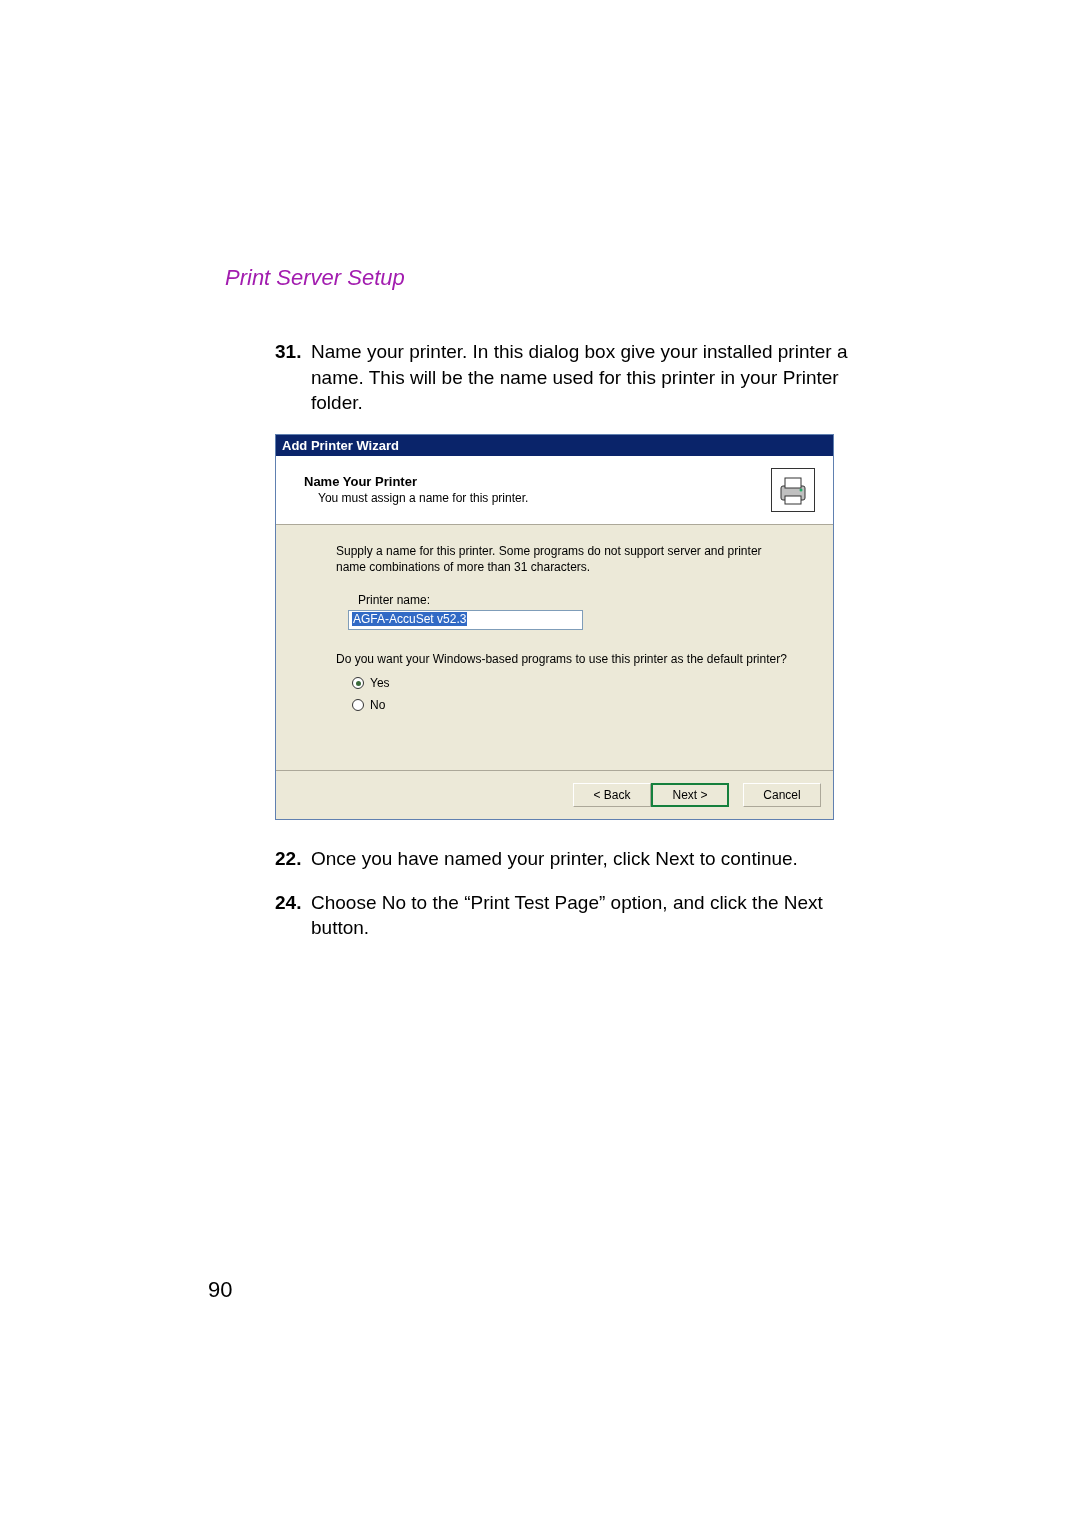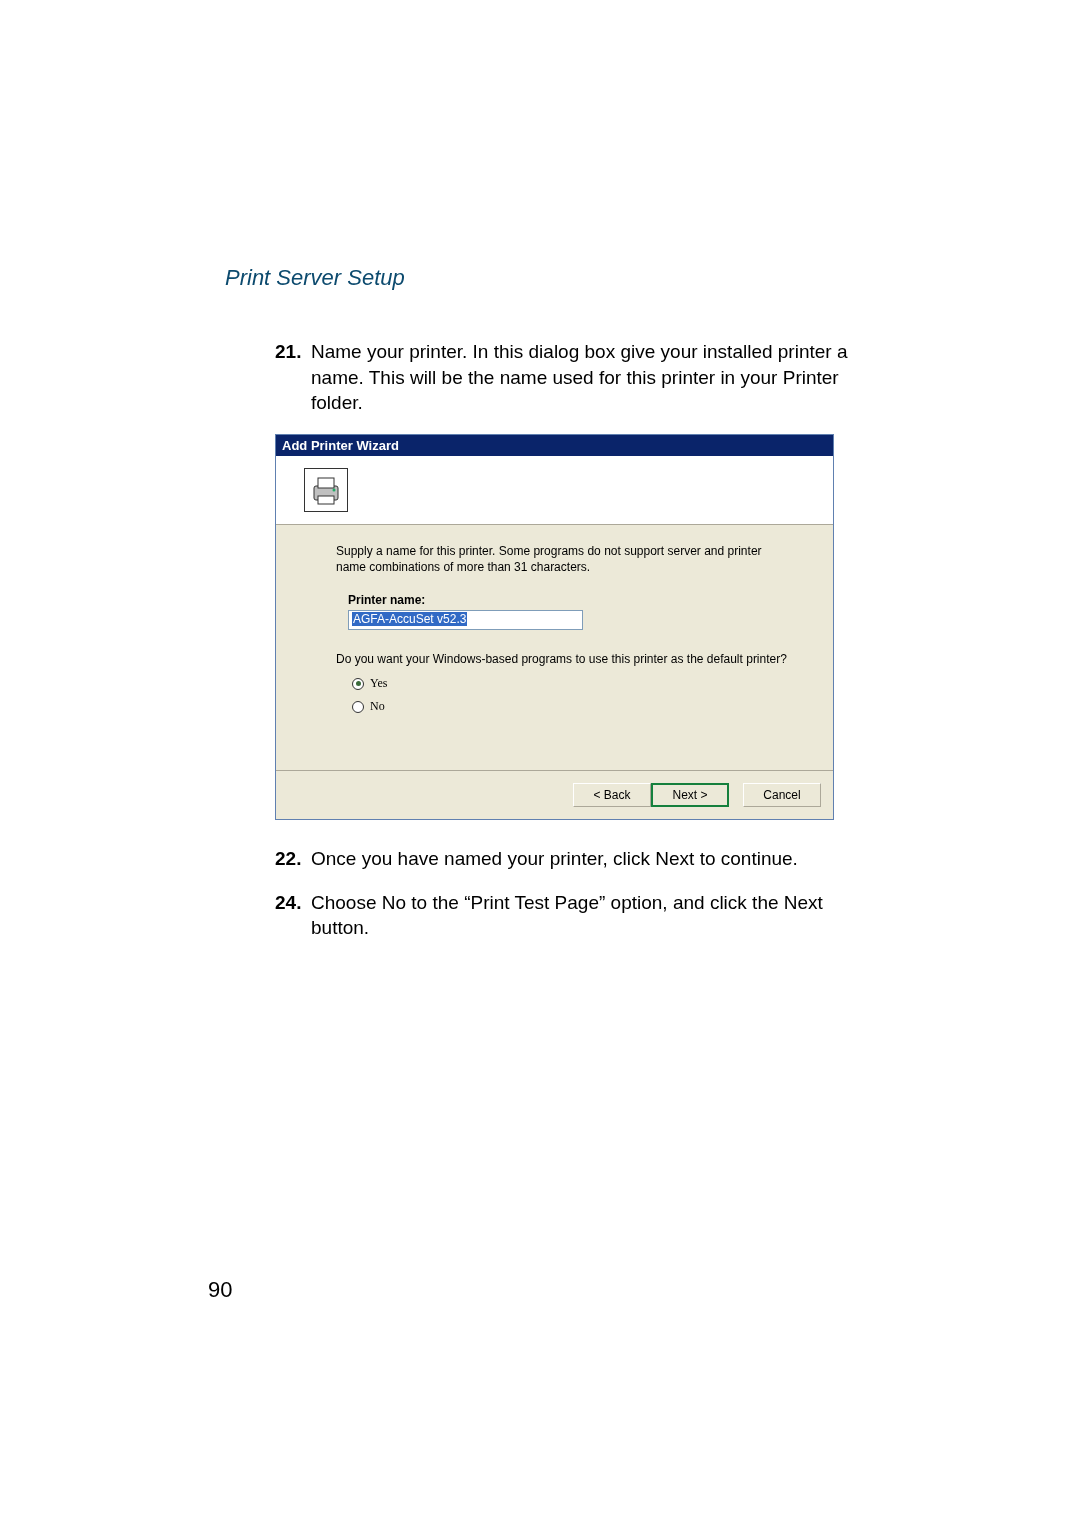--- a/index.html
+++ b/index.html
@@ -14,21 +14,21 @@
       font-family: Arial, Helvetica, sans-serif;
       color: #000;
       position: relative;
     }
     .page-content {
       padding: 265px 225px 0 225px;
     }
     .section-heading {
       font-style: italic;
       font-size: 22px;
-      color: #0c4a6e;
+      color: #a21caf;
       margin-bottom: 48px;
       font-family: Arial, sans-serif;
     }
     .step-list {
       list-style: none;
       padding-left: 50px;
     }
     .step-item {
       display: flex;
       margin-bottom: 18px;
@@ -96,23 +96,22 @@
       padding: 18px 45px 18px 60px;
       background: #ece9d8;
       font-size: 12px;
       min-height: 245px;
     }
     .wizard-body-instr {
       margin-bottom: 18px;
       line-height: 1.35;
     }
     .field-label {
-      margin-left: 12px;
+      margin-left: 22px;
       margin-bottom: 3px;
-      font-weight: bold;
     }
     .field-input {
       margin-left: 12px;
       width: 235px;
       height: 20px;
       border: 1px solid #7f9db9;
       background: #fff;
       padding: 1px 3px;
       font-size: 12px;
       font-family: Tahoma, Arial, sans-serif;
@@ -125,21 +124,20 @@
     .default-question {
       margin-top: 22px;
       margin-bottom: 10px;
     }
     .radio-row {
       display: flex;
       align-items: center;
       margin-left: 16px;
       margin-top: 8px;
       font-size: 12px;
-      font-family: Liberation Serif, serif;
     }
     .radio-dot {
       width: 12px;
       height: 12px;
       border: 1px solid #333;
       border-radius: 50%;
       background: #fff;
       margin-right: 6px;
       display: inline-flex;
       align-items: center;
@@ -187,28 +185,32 @@
     }
   </style>
 </head>
 <body>
 
 <div class="page-content">
   <div class="section-heading">Print Server Setup</div>
 
   <div class="step-list">
     <div class="step-item">
-      <span class="step-num">21.</span>
+      <span class="step-num">31.</span>
       <span class="step-text">Name your printer. In this dialog box give your installed printer a name. This will be the name used for this printer in your Printer folder.</span>
     </div>
   </div>
 
   <div class="wizard-dialog">
     <div class="wizard-titlebar">Add Printer Wizard</div>
     <div class="wizard-header">
+      <div class="wizard-header-text">
+        <div class="wizard-header-title">Name Your Printer</div>
+        <div class="wizard-header-sub">You must assign a name for this printer.</div>
+      </div>
       <div class="wizard-header-icon">
         <svg viewBox="0 0 36 36">
           <rect x="6" y="14" width="24" height="14" rx="2" fill="#c0c0c0" stroke="#333" stroke-width="1"></rect>
           <rect x="10" y="6" width="16" height="10" fill="#fff" stroke="#333" stroke-width="1"></rect>
           <rect x="10" y="24" width="16" height="8" fill="#fff" stroke="#333" stroke-width="1"></rect>
           <circle cx="26" cy="18" r="1.5" fill="#2a6"></circle>
         </svg>
       </div>
     </div>
     <div class="wizard-body">

